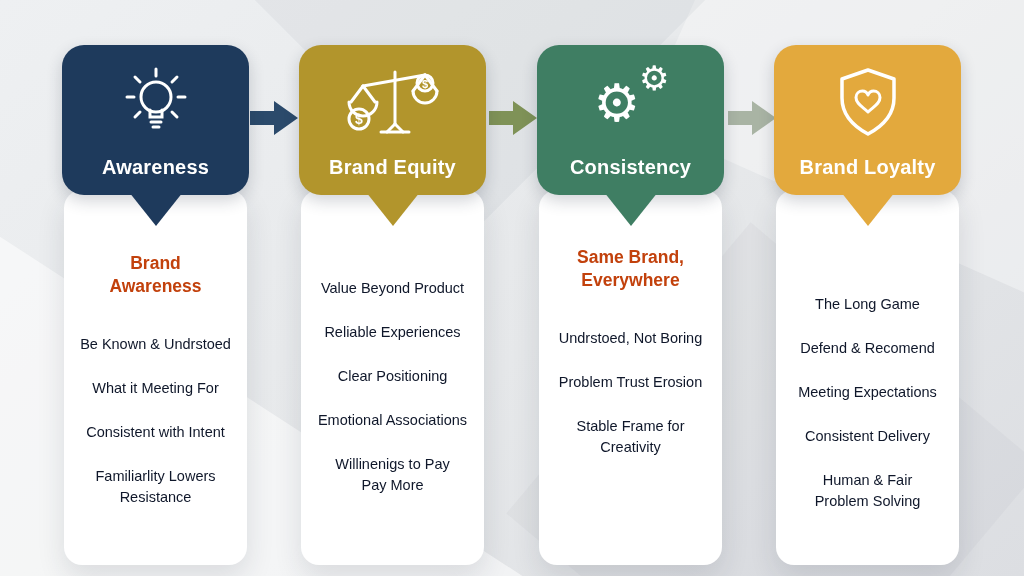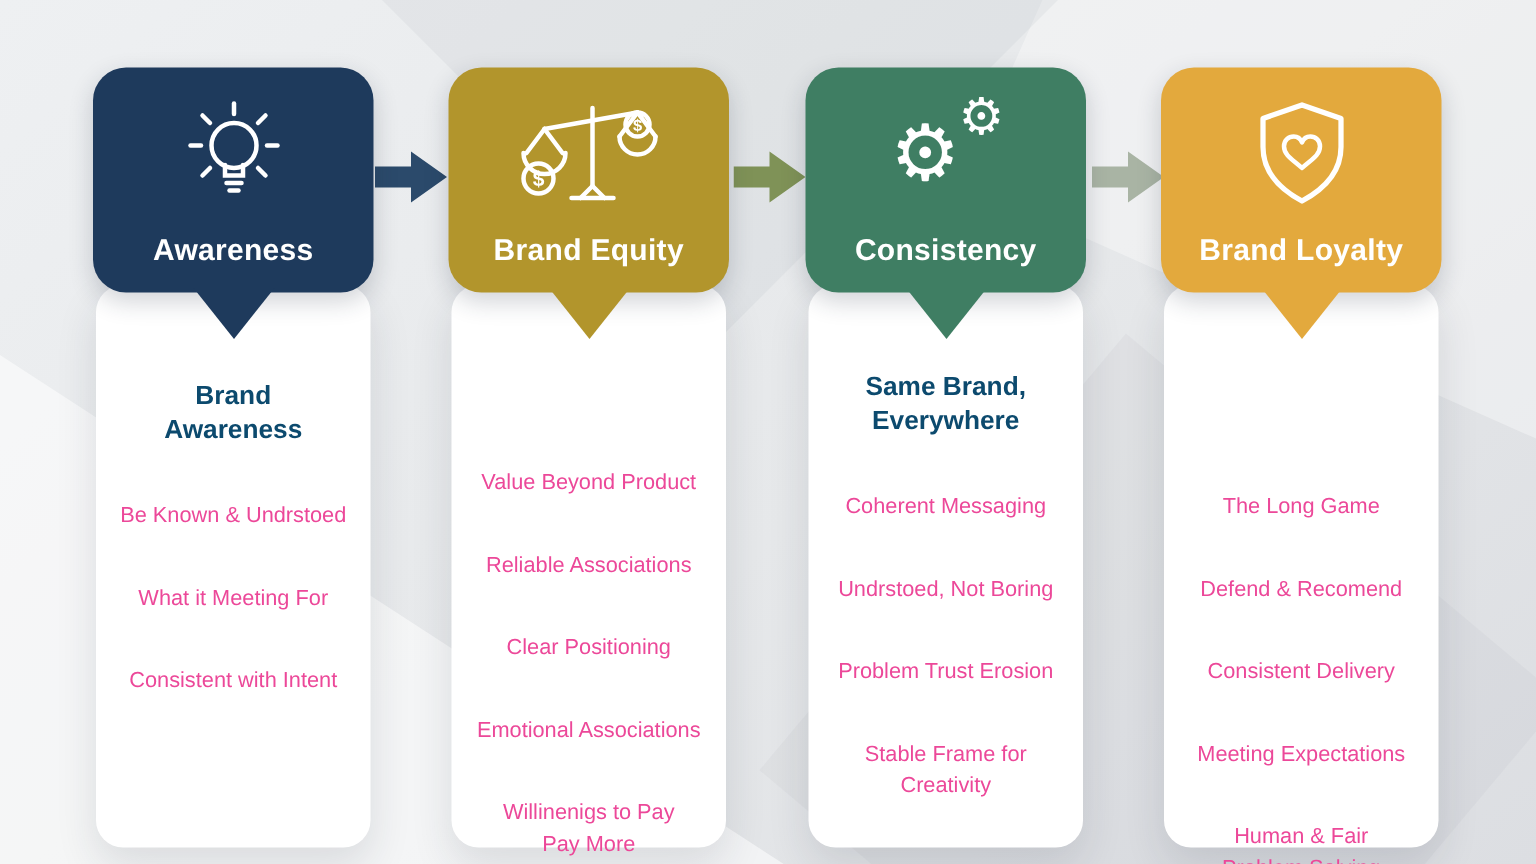--- a/index.html
+++ b/index.html
@@ -32,23 +32,23 @@
   .c1 .header { background:#1e3a5c; } .c1 .tail { border-top-color:#1e3a5c; }
   .c2 .header { background:#b2952c; } .c2 .tail { border-top-color:#b2952c; }
   .c3 .header { background:#3f7e63; } .c3 .tail { border-top-color:#3f7e63; }
   .c4 .header { background:#e3a93d; } .c4 .tail { border-top-color:#e3a93d; }
 
   .icon { position:absolute; top:12px; left:50%; transform:translateX(-50%);
           width:96px; height:90px; display:flex; align-items:center; justify-content:center; }
   .title { position:absolute; left:0; right:0; bottom:16px; text-align:center; color:#ffffff;
            font-size:20px; font-weight:bold; letter-spacing:0.2px; }
 
-  .card-heading { font-size:17.5px; font-weight:bold; color:#0c4a6e; line-height:1.3;
+  .card-heading { font-size:17.5px; font-weight:bold; color:#c2410c; line-height:1.3;
                   margin:0 auto 36px; white-space:pre-line; }
-  .item { font-size:14.5px; color:#ec4899; line-height:1.45; margin-bottom:23px; white-space:pre-line;margin-top:34px; }
+  .item { font-size:14.5px; color:#0f172a; line-height:1.45; margin-bottom:23px; white-space:pre-line; }
 
   .arrow { position:absolute; top:98px; width:48px; height:40px; }
   .arrow svg { display:block; }
   .a1 path { fill:#2b4a6b; }
   .a2 path { fill:#7f9257; }
   .a3 path { fill:#a9b4a4; }
 
   .gear-wrap { position:relative; width:90px; height:90px; color:#ffffff; }
   .gear-big   { position:absolute; left:8px;  top:20px; font-size:52px; line-height:1; }
   .gear-small { position:absolute; right:6px; top:4px;  font-size:34px; line-height:1; }
@@ -63,20 +63,22 @@
   <div class="bg-shape bg3"></div>
   <div class="bg-shape bg4"></div>
 
   <div class="column col1 c1">
     <div class="card pt1">
       <h3 class="card-heading">Brand
 Awareness</h3>
       <p class="item">Be Known &amp; Undrstoed</p>
       <p class="item">What it Meeting For</p>
       <p class="item">Consistent with Intent</p>
+      <p class="item">Familiarlity Lowers
+Resistance</p>
     </div>
     <div class="header">
       <div class="icon">
         <svg width="80" height="78" viewBox="0 0 80 78" fill="none" stroke="#fff" stroke-width="3" stroke-linecap="round">
           <circle cx="40" cy="34" r="15"></circle>
           <path d="M34 47 V54 H46 V47"></path>
           <line x1="35" y1="59" x2="45" y2="59"></line>
           <line x1="37" y1="64" x2="43" y2="64"></line>
           <line x1="40" y1="6" x2="40" y2="13"></line>
           <line x1="19" y1="14" x2="24" y2="19"></line>
@@ -88,21 +90,21 @@
         </svg>
       </div>
       <div class="title">Awareness</div>
     </div>
     <div class="tail"></div>
   </div>
 
   <div class="column col2 c2">
     <div class="card pt2">
       <p class="item">Value Beyond Product</p>
-      <p class="item">Reliable Associations</p>
+      <p class="item">Reliable Experiences</p>
       <p class="item">Clear Positioning</p>
       <p class="item">Emotional Associations</p>
       <p class="item">Willinenigs to Pay
 Pay More</p>
     </div>
     <div class="header">
       <div class="icon">
         <svg width="96" height="80" viewBox="0 0 96 80" fill="none" stroke="#fff" stroke-width="3" stroke-linecap="round">
           <line x1="50" y1="10" x2="50" y2="62"></line>
           <line x1="18" y1="24" x2="80" y2="13"></line>
@@ -123,21 +125,20 @@
       </div>
       <div class="title">Brand Equity</div>
     </div>
     <div class="tail"></div>
   </div>
 
   <div class="column col3 c3">
     <div class="card pt3">
       <h3 class="card-heading">Same Brand,
 Everywhere</h3>
-      <p class="item">Coherent Messaging</p>
       <p class="item">Undrstoed, Not Boring</p>
       <p class="item">Problem Trust Erosion</p>
       <p class="item">Stable Frame for
 Creativity</p>
     </div>
     <div class="header">
       <div class="icon">
         <div class="gear-wrap">
           <span class="gear-big">⚙</span>
           <span class="gear-small">⚙</span>
@@ -145,22 +146,22 @@
       </div>
       <div class="title">Consistency</div>
     </div>
     <div class="tail"></div>
   </div>
 
   <div class="column col4 c4">
     <div class="card pt4">
       <p class="item">The Long Game</p>
       <p class="item">Defend &amp; Recomend</p>
+      <p class="item">Meeting Expectations</p>
       <p class="item">Consistent Delivery</p>
-      <p class="item">Meeting Expectations</p>
       <p class="item">Human &amp; Fair
 Problem Solving</p>
     </div>
     <div class="header">
       <div class="icon">
         <svg width="72" height="76" viewBox="0 0 72 76" fill="none" stroke="#fff" stroke-width="3.5" stroke-linejoin="round">
           <path d="M36 6 L62 15 V34 C62 51 51 62 36 70 C21 62 10 51 10 34 V15 Z"></path>
           <path d="M36 48 C31 43 24 40 24 33.5 C24 29.5 27 27 30.5 27 C33 27 35 28.5 36 31 C37 28.5 39 27 41.5 27 C45 27 48 29.5 48 33.5 C48 40 41 43 36 48 Z" stroke-width="3"></path>
         </svg>
       </div>

